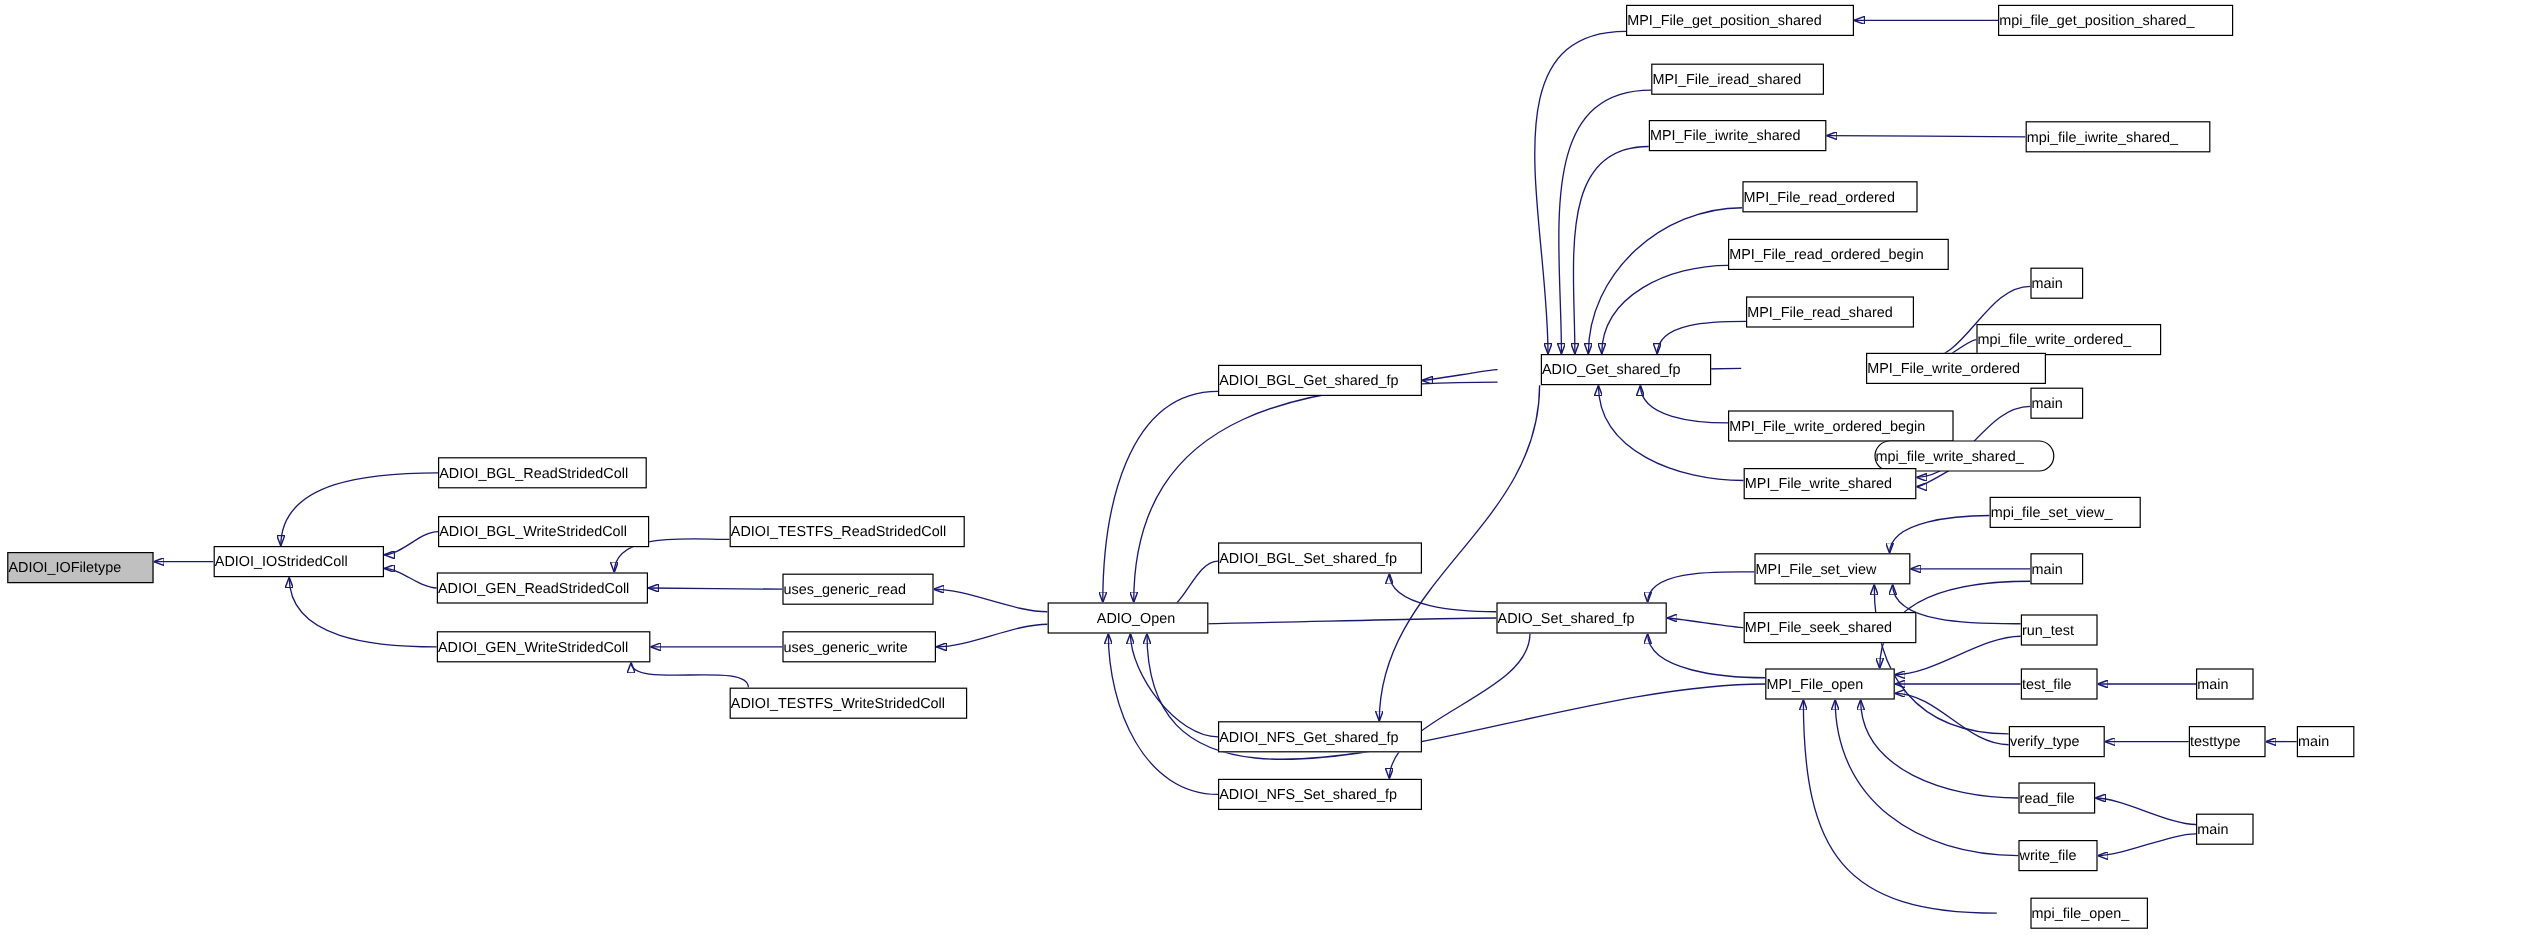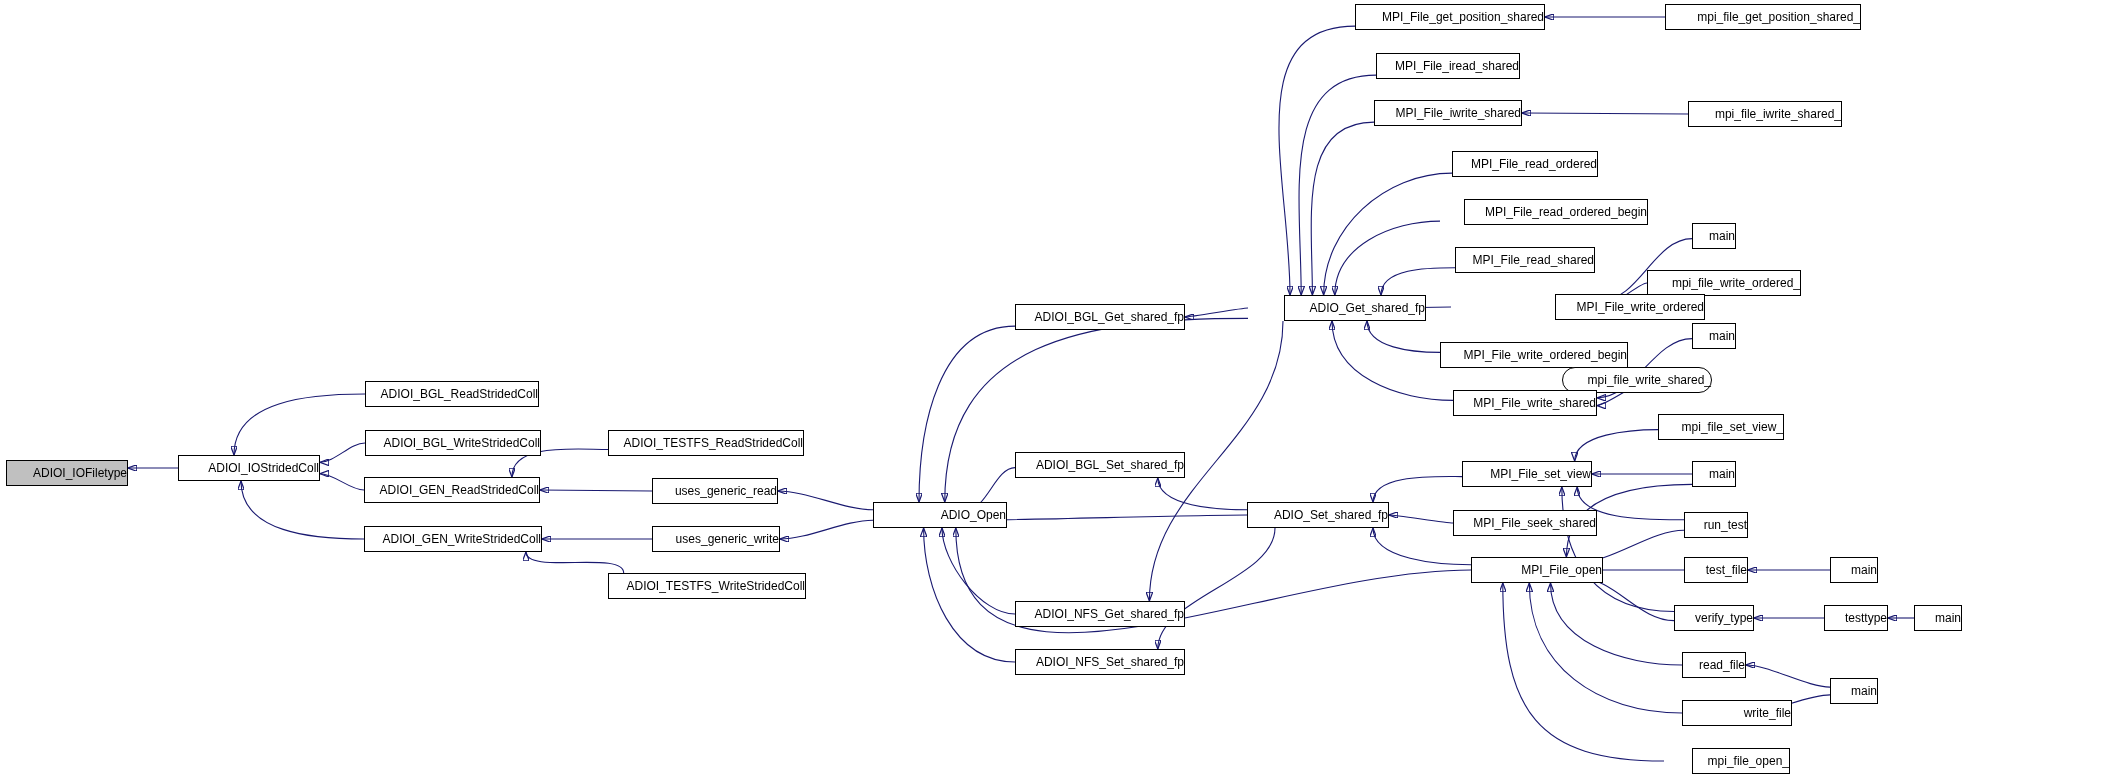--- a/index.html
+++ b/index.html
@@ -4,21 +4,21 @@
 <style>
   :root{
     --edge:#191970; --node-fill:#ffffff; --root-fill:#c0c0c0; --node-border:#000000; --bg:#ffffff;
   }
   html,body{margin:0;padding:0;background:var(--bg);}
   #stage{position:relative;width:2104px;height:779px;background:var(--bg);overflow:hidden;
          font-family:"Liberation Sans", sans-serif;}
   #edges{position:absolute;left:0;top:0;width:2104px;height:779px;}
   #edges path{fill:none;stroke:var(--edge);stroke-width:1.1px;}
   .node{position:absolute;height:24px;line-height:24px;border:1px solid var(--node-border);
-        background:var(--node-fill);color:#000;text-align:right;font-size:12px;
+        background:var(--node-fill);color:#000;text-align:left;font-size:12px;
         white-space:nowrap;overflow:visible;box-sizing:content-box;cursor:pointer;}
   .node.root{background:var(--root-fill);}
 </style>
 </head>
 <body>
 
 <div id="stage">
   <svg id="edges" viewBox="0 0 2104 779" xmlns="http://www.w3.org/2000/svg">
     <defs>
       <marker id="arrow" markerWidth="8" markerHeight="6" refX="8" refY="3" orient="auto">
@@ -101,38 +101,38 @@
       <div class="node" style="left: 1015px; top: 452px; width: 168px;">ADIOI_BGL_Set_shared_fp</div>
       <div class="node" style="left: 1247px; top: 502px; width: 140px;">ADIO_Set_shared_fp</div>
       <div class="node" style="left: 1015px; top: 601px; width: 168px;">ADIOI_NFS_Get_shared_fp</div>
       <div class="node" style="left: 1015px; top: 649px; width: 168px;">ADIOI_NFS_Set_shared_fp</div>
       <div class="node" style="left: 1355px; top: 4px; width: 188px;">MPI_File_get_position_shared</div>
       <div class="node" style="left: 1665px; top: 4px; width: 194px;">mpi_file_get_position_shared_</div>
       <div class="node" style="left: 1376px; top: 53px; width: 142px;">MPI_File_iread_shared</div>
       <div class="node" style="left: 1374px; top: 100px; width: 146px;">MPI_File_iwrite_shared</div>
       <div class="node" style="left: 1688px; top: 101px; width: 152px;">mpi_file_iwrite_shared_</div>
       <div class="node" style="left: 1452px; top: 151px; width: 144px;">MPI_File_read_ordered</div>
-      <div class="node" style="left: 1440px; top: 199px; width: 182px; margin-left: 24px;">MPI_File_read_ordered_begin</div>
+      <div class="node" style="left: 1440px; top: 199px; width: 182px;">MPI_File_read_ordered_begin</div>
       <div class="node" style="left: 1692px; top: 223px; width: 42px;">main</div>
       <div class="node" style="left: 1455px; top: 247px; width: 138px;">MPI_File_read_shared</div>
       <div class="node" style="left: 1647px; top: 270px; width: 152px;">mpi_file_write_ordered_</div>
       <div class="node" style="left: 1511px; top: 294px; width: 148px; margin-left: 44px;">MPI_File_write_ordered</div>
       <div class="node" style="left: 1440px; top: 342px; width: 186px;">MPI_File_write_ordered_begin</div>
       <div class="node" style="left: 1692px; top: 323px; width: 42px;">main</div>
       <div class="node" style="left: 1562px; top: 367px; width: 148px; border-radius: 13px;">mpi_file_write_shared_</div>
       <div class="node" style="left: 1453px; top: 390px; width: 142px;">MPI_File_write_shared</div>
       <div class="node" style="left: 1658px; top: 414px; width: 124px;">mpi_file_set_view_</div>
       <div class="node" style="left: 1462px; top: 461px; width: 128px;">MPI_File_set_view</div>
       <div class="node" style="left: 1692px; top: 461px; width: 42px;">main</div>
       <div class="node" style="left: 1453px; top: 510px; width: 142px;">MPI_File_seek_shared</div>
       <div class="node" style="left: 1684px; top: 512px; width: 62px;">run_test</div>
-      <div class="node" style="left: 1471px; top: 557px; width: 106px; padding-left: 24px;">MPI_File_open</div>
+      <div class="node" style="left: 1471px; top: 557px; width: 106px;">MPI_File_open</div>
       <div class="node" style="left: 1684px; top: 557px; width: 62px;">test_file</div>
       <div class="node" style="left: 1830px; top: 557px; width: 46px;">main</div>
       <div class="node" style="left: 1674px; top: 605px; width: 78px;">verify_type</div>
       <div class="node" style="left: 1824px; top: 605px; width: 62px;">testtype</div>
       <div class="node" style="left: 1914px; top: 605px; width: 46px;">main</div>
       <div class="node" style="left: 1682px; top: 652px; width: 62px;">read_file</div>
       <div class="node" style="left: 1830px; top: 678px; width: 46px;">main</div>
-      <div class="node" style="left: 1682px; top: 700px; width: 64px; padding-left: 44px;">write_file</div>
+      <div class="node" style="left: 1682px; top: 700px; width: 64px;">write_file</div>
       <div class="node" style="left: 1664px; top: 748px; width: 96px; margin-left: 28px;">mpi_file_open_</div>
     </div>
 </div>
 
 </body></html>

